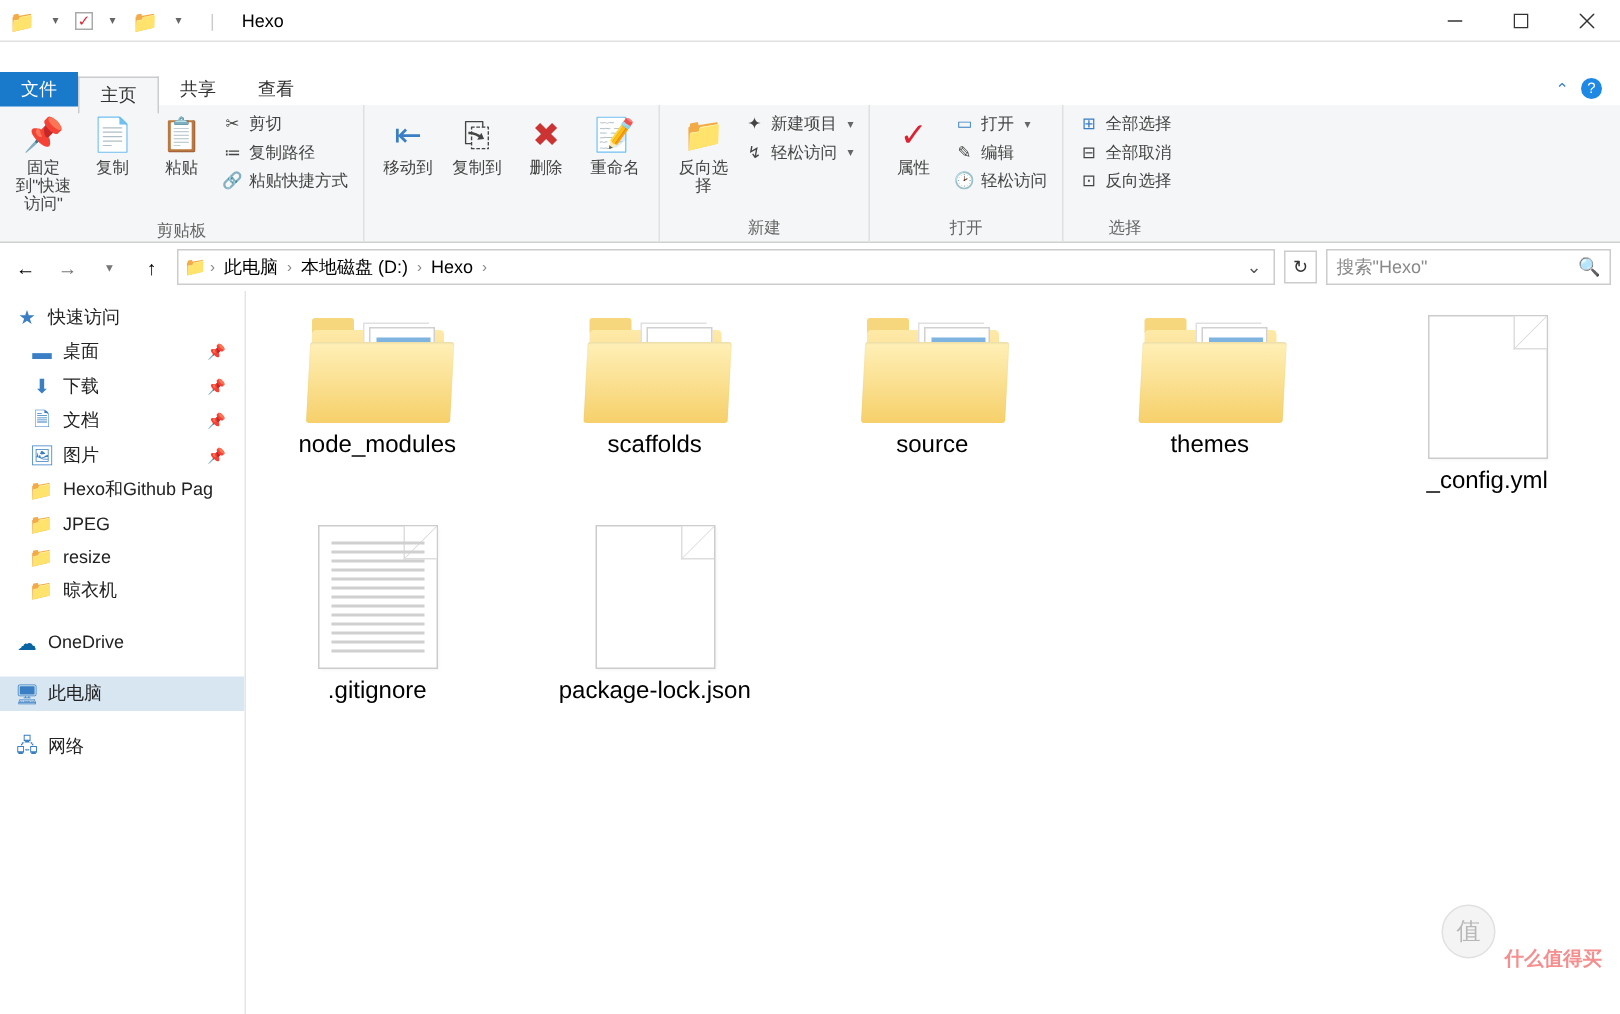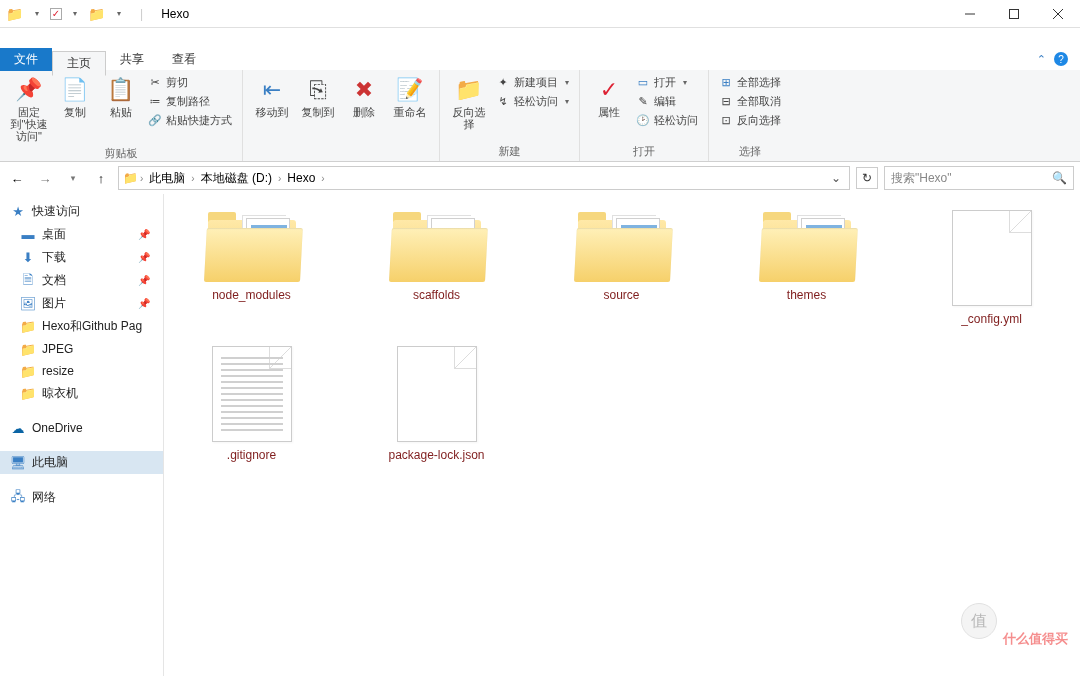--- a/index.html
+++ b/index.html
@@ -53,21 +53,21 @@
 .side-item { display: flex; align-items: center; gap: 6px; padding: 3px 4px 3px 20px; font-size: 12px; color: #222; cursor: default; white-space: nowrap; }
 .side-item.selected { background: #d8e6f2; }
 .side-item .pin { margin-left: auto; color: #888; font-size: 10px; padding-right: 8px; }
 .side-item.root { padding-left: 10px; font-weight: 400; }
 .side-gap { height: 12px; }
 .si-icon { width: 16px; height: 16px; display: inline-flex; align-items: center; justify-content: center; font-size: 13px; }
 
 
 .files { flex: 1; padding: 16px 10px; display: flex; flex-wrap: wrap; align-content: flex-start; gap: 20px 30px; }
 .file-tile { width: 155px; display: flex; flex-direction: column; align-items: center; gap: 6px; cursor: default; }
-.file-name { font-size: 12px; color: #7f1d1d; text-align: center; }
+.file-name { font-size: 16px; color: #000000; text-align: center; }
 
 
 .folder-icon { width: 96px; height: 72px; position: relative; }
 .folder-back { position: absolute; left: 4px; bottom: 0; width: 88px; height: 62px; background: linear-gradient(#ffe9a8,#f3cf6b); border-radius: 3px 3px 2px 2px; }
 .folder-tab { position: absolute; left: 4px; top: 2px; width: 28px; height: 10px; background: #f6d77e; border-radius: 2px 2px 0 0; }
 .folder-front { position: absolute; left: 0; bottom: 0; width: 96px; height: 54px; background: linear-gradient(#fff0b8,#f6d06a); border-radius: 2px; transform: skewX(-3deg); transform-origin: bottom left; box-shadow: 0 1px 1px rgba(0,0,0,.08) inset; }
 .folder-papers { position: absolute; right: 10px; top: 8px; width: 44px; height: 52px; background: #fff; border: 1px solid #d0d0d0; box-shadow: -3px -2px 0 #fff, -4px -3px 0 #e0e0e0; }
 .folder-papers::before { content:""; position:absolute; left:4px; top:6px; width:36px; height:3px; background:#7fb3e0; box-shadow: 0 6px 0 #7fb3e0, 0 12px 0 #7fb3e0, 0 18px 0 #7fb3e0; }
 .folder-empty .folder-papers { background:#fff; }
 .folder-empty .folder-papers::before { display:none; }

